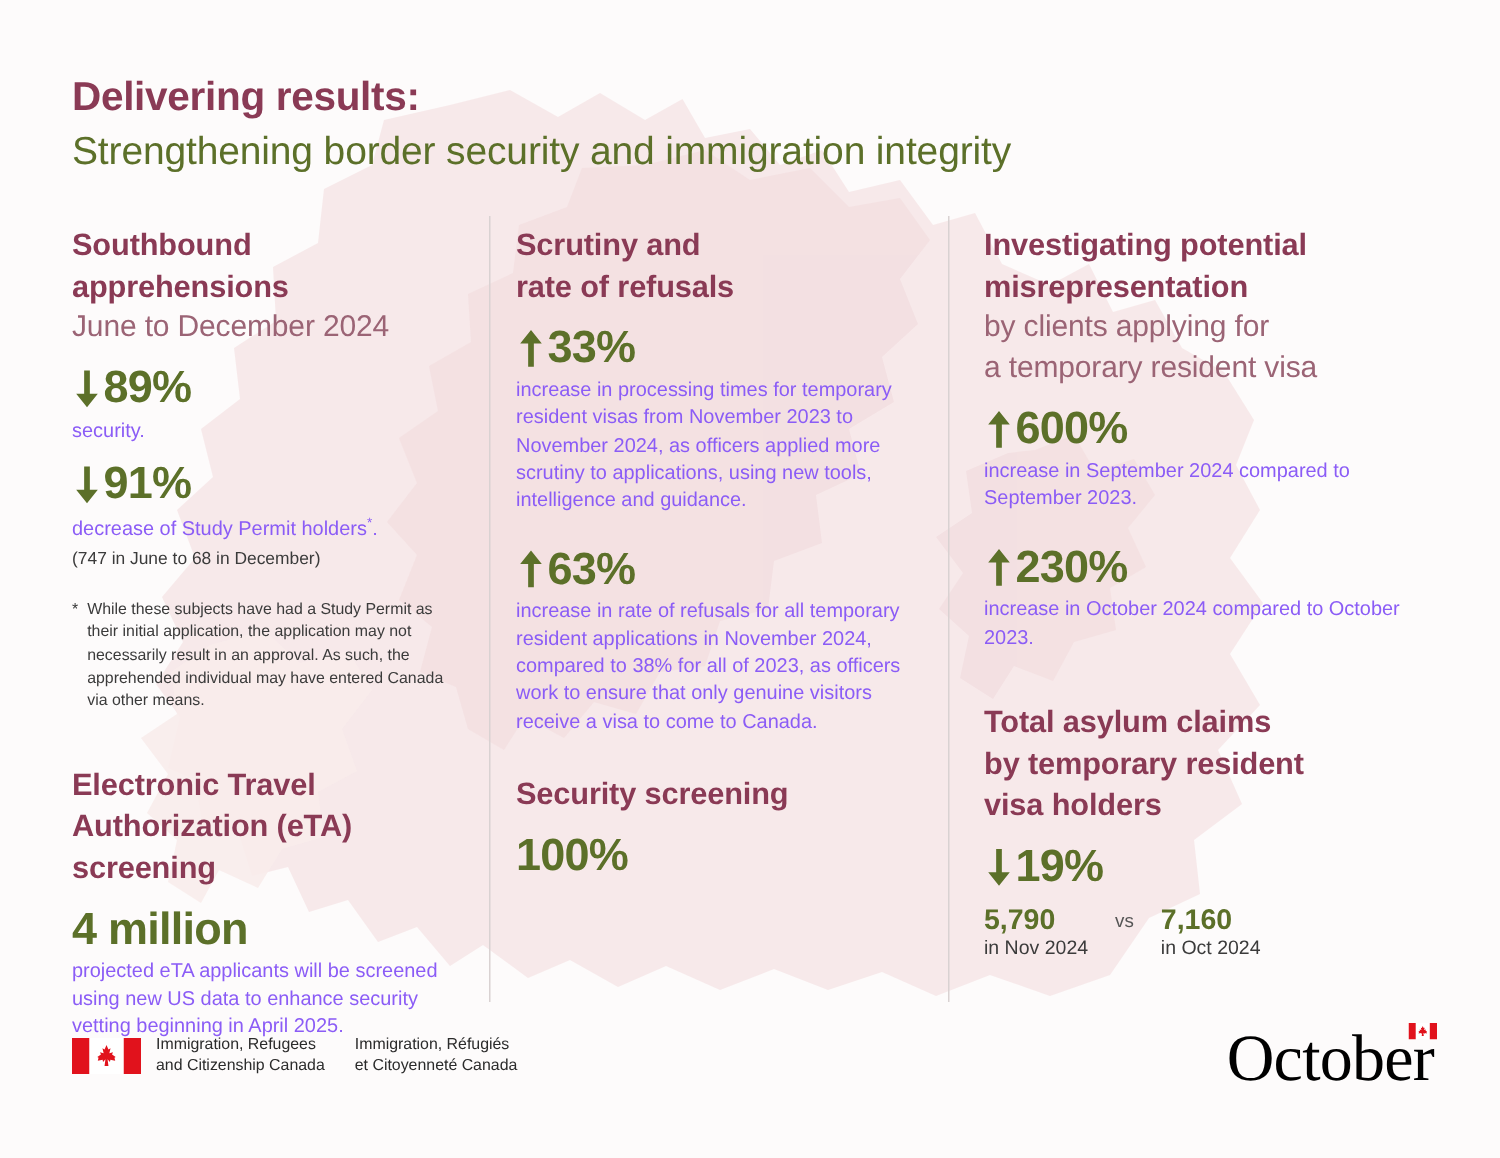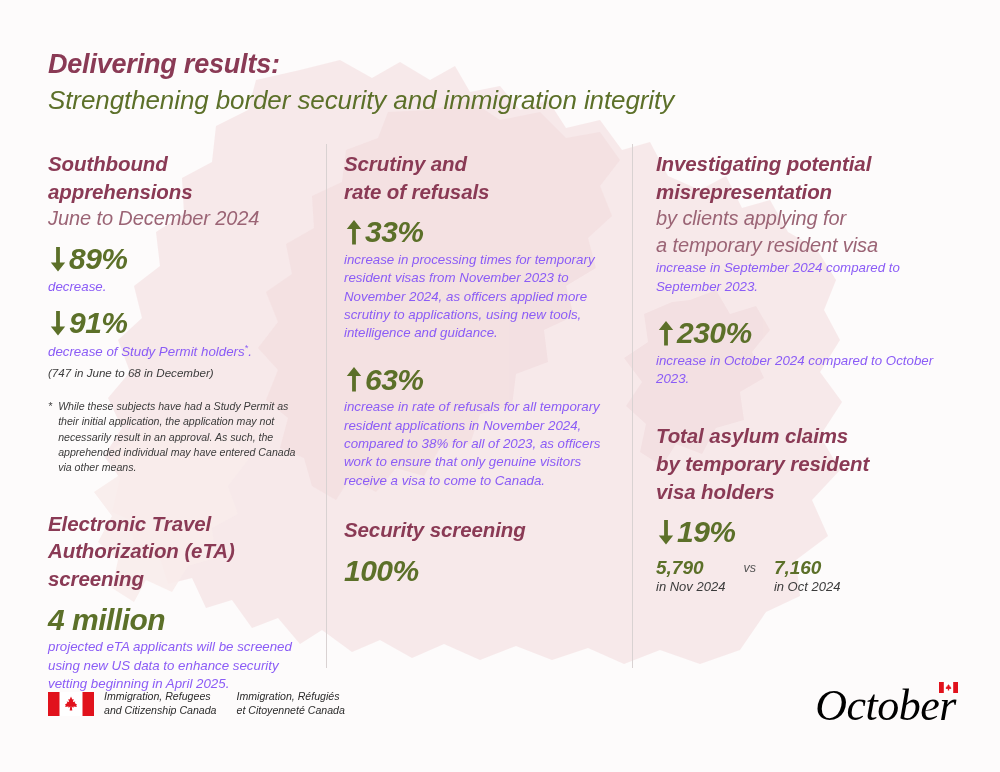--- a/index.html
+++ b/index.html
@@ -26,21 +26,20 @@
     z-index: 0;
     opacity: 1;
   }
   #content {
     position: relative;
     z-index: 2;
     width: 1000px;
     height: 720px;
     box-sizing: border-box;
     padding: 0;
-    font-style: italic;
   }
   .title-block {
     position: absolute;
     left: 48px;
     top: 48px;
     width: 900px;
   }
   .title-line1 {
     font-size: 27px;
     font-weight: bold;
@@ -279,21 +278,21 @@
           <div class="sec-sub">June to December 2024</div>
 
           <div class="stat">
             <span class="arrow">
               <svg width="20" height="30" viewBox="0 0 20 30" aria-hidden="true">
                 <path d="M8.1,3 L11.9,3 L11.9,18.5 L17.2,18.5 L10,27.5 L2.8,18.5 L8.1,18.5 Z" fill="#5c7029"></path>
               </svg>
             </span>
             <span>89%</span>
           </div>
-          <div class="body-text">decrease.</div>
+          <div class="body-text">security.</div>
 
           <div class="stat">
             <span class="arrow">
               <svg width="20" height="30" viewBox="0 0 20 30" aria-hidden="true">
                 <path d="M8.1,3 L11.9,3 L11.9,18.5 L17.2,18.5 L10,27.5 L2.8,18.5 L8.1,18.5 Z" fill="#5c7029"></path>
               </svg>
             </span>
             <span>91%</span>
           </div>
           <div class="body-text">
@@ -363,20 +362,28 @@
       </div>
 
       <div class="col col-3">
 
         <div>
           <div class="sec-title">Investigating potential</div>
           <div class="sec-title">misrepresentation</div>
           <div class="sec-sub">by clients applying for</div>
           <div class="sec-sub">a temporary resident visa</div>
 
+          <div class="stat">
+            <span class="arrow">
+              <svg width="20" height="30" viewBox="0 0 20 30" aria-hidden="true">
+                <path d="M10,3 L17.2,12 L11.9,12 L11.9,27.5 L8.1,27.5 L8.1,12 L2.8,12 Z" fill="#5c7029"></path>
+              </svg>
+            </span>
+            <span>600%</span>
+          </div>
           <div class="body-text">increase in September 2024 compared to September 2023.</div>
 
           <div class="gap-s"></div>
 
           <div class="stat">
             <span class="arrow">
               <svg width="20" height="30" viewBox="0 0 20 30" aria-hidden="true">
                 <path d="M10,3 L17.2,12 L11.9,12 L11.9,27.5 L8.1,27.5 L8.1,12 L2.8,12 Z" fill="#5c7029"></path>
               </svg>
             </span>

